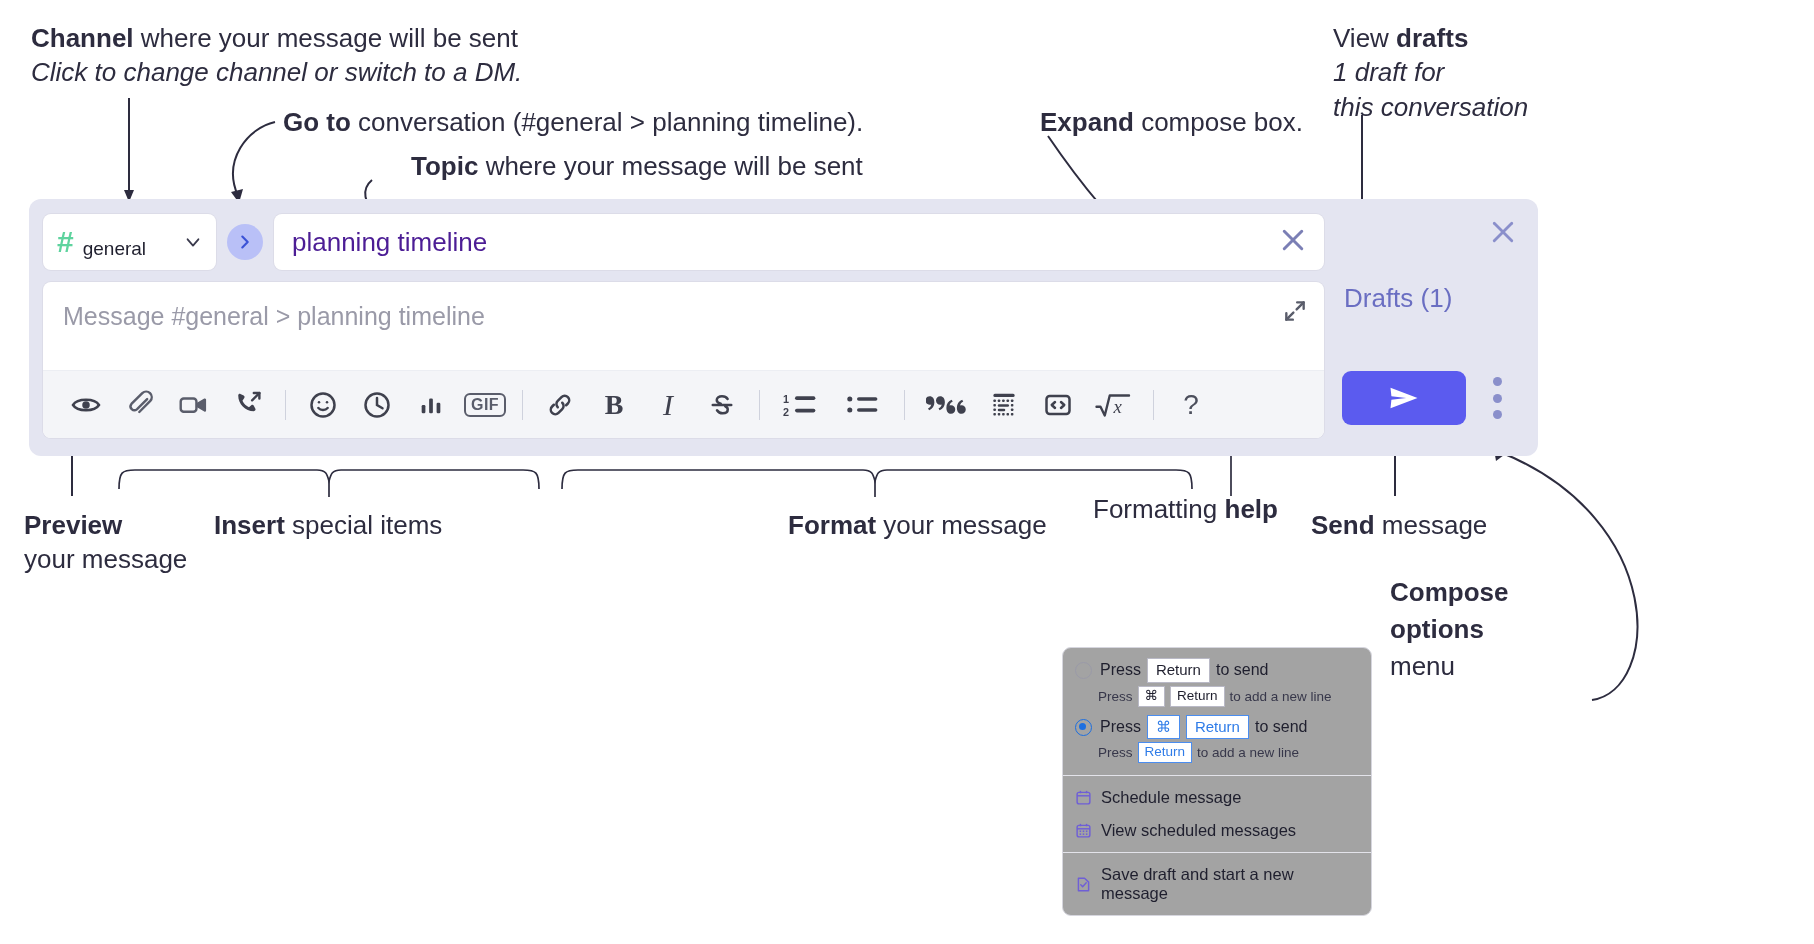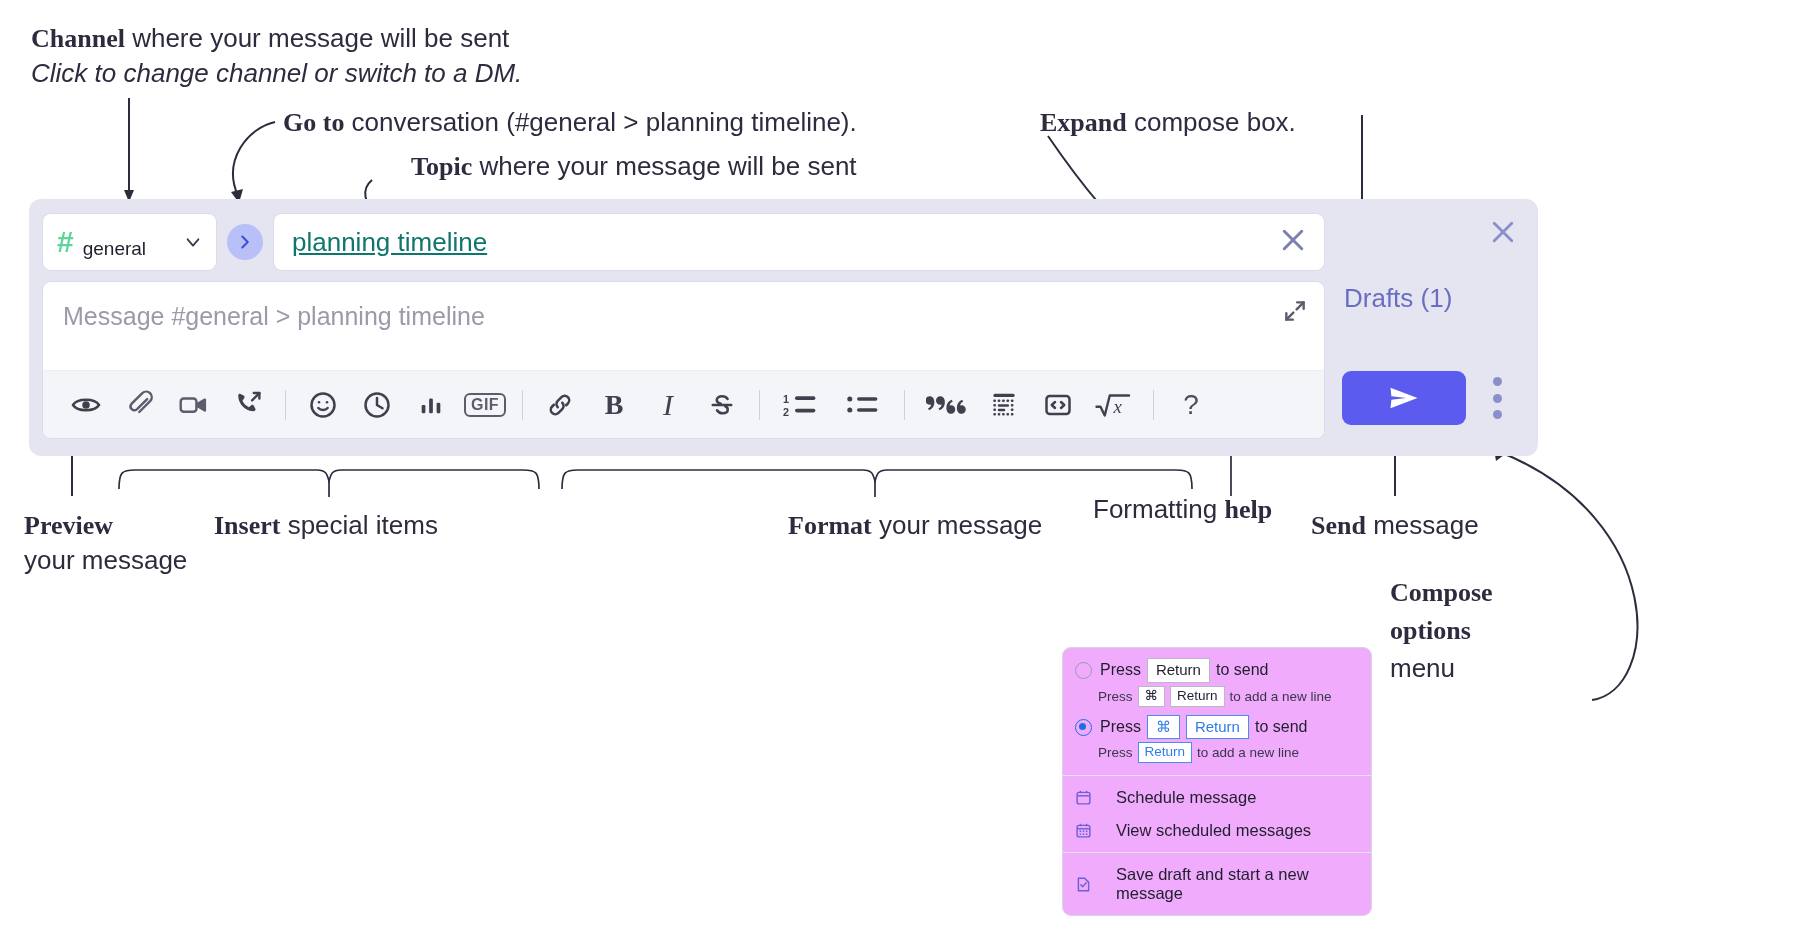--- a/index.html
+++ b/index.html
@@ -5,21 +5,21 @@
   html,body{margin:0;padding:0;}
   body{
     width:1814px;height:944px;background:#ffffff;
     font-family:"Liberation Sans", sans-serif;
     color:#2b2b3f;overflow:hidden;position:relative;
   }
   .page{position:absolute;inset:0;}
 
   
   .anno{position:absolute;color:#2d2c3f;line-height:1.32;}
-  .anno b{font-weight:700;font-family:Liberation Serif, serif;}
+  .anno b{font-weight:700;}
   .anno i{font-style:italic;}
   .a-channel{left:31px;top:21px;font-size:26px;}
   .a-goto{left:283px;top:105px;font-size:26px;}
   .a-topic{left:411px;top:149px;font-size:26px;}
   .a-expand{left:1040px;top:105px;font-size:26px;}
   .a-drafts{left:1333px;top:21px;font-size:26px;}
   .a-preview{left:24px;top:508px;font-size:26px;}
   .a-insert{left:214px;top:508px;font-size:26px;}
   .a-format{left:788px;top:508px;font-size:26px;}
   .a-help{left:1093px;top:492px;font-size:26px;}
@@ -49,21 +49,21 @@
   .go-btn{
     width:36px;height:36px;border-radius:50%;background:#b9c0f7;
     display:flex;align-items:center;justify-content:center;flex:0 0 auto;
   }
 
   .topic-field{
     flex:1;height:56px;background:#fff;border-radius:8px;
     display:flex;align-items:center;padding:0 16px 0 18px;box-sizing:border-box;
     box-shadow:0 0 0 1px #dcdce8;
   }
-  .topic-text{font-size:26px;color:#0f766e;flex:1;text-decoration:underline;}
+  .topic-text{font-size:26px;color:#4c1d95;flex:1;}
 
   .msgbox{
     margin-top:11px;background:#fff;border-radius:8px;
     box-shadow:0 0 0 1px #dcdce8;position:relative;overflow:hidden;
   }
   .msg-area{height:88px;display:flex;align-items:flex-start;padding:20px 8px 0 20px;box-sizing:border-box;}
   .msg-placeholder{font-size:25px;color:#9a9aa8;}
   .expand-btn{position:absolute;right:16px;top:16px;width:26px;height:26px;}
 
   .toolbar{
@@ -88,38 +88,38 @@
     position:absolute;left:18px;top:172px;width:124px;height:54px;border-radius:9px;
     background:#5b5bef;display:flex;align-items:center;justify-content:center;
   }
   .kebab{position:absolute;left:168px;top:178px;width:10px;height:42px;
          display:flex;flex-direction:column;justify-content:space-between;align-items:center;}
   .kebab span{width:9px;height:9px;border-radius:50%;background:#8a8fcb;display:block;}
 
   
   .menu{
     position:absolute;left:1062px;top:647px;width:310px;
-    background:#f0abfc;border:1px solid #d6d6de;border-radius:9px;
+    background:#a3a3a3;border:1px solid #d6d6de;border-radius:9px;
     box-sizing:border-box;font-size:15px;color:#1f1f2e;
   }
   .menu-sec{padding:10px 12px 10px 12px;}
   .opt{display:flex;align-items:center;gap:8px;margin-bottom:3px;}
   .radio{width:15px;height:15px;border:1.6px solid #9a9aa8;border-radius:50%;flex:0 0 auto;}
   .radio.on{border-color:#1d6fe0;position:relative;}
   .radio.on::after{content:"";position:absolute;left:3px;top:3px;width:7px;height:7px;border-radius:50%;background:#1d6fe0;}
   .opt-text{font-size:16px;display:flex;align-items:center;gap:6px;flex-wrap:nowrap;}
   .sub{margin-left:23px;font-size:13.5px;color:#37374a;display:flex;align-items:center;gap:5px;margin-bottom:2px;}
   .key{
     border:1px solid #b9b9c6;border-radius:0;padding:1px 6px;
     font-size:13.5px;background:#fff;line-height:1.25;color:#1f1f2e;
   }
   .opt-text .key{font-size:15px;padding:2px 8px;}
   .key.blue{border-color:#4a8df0;color:#2f7ce8;}
   .divider{height:1px;background:#e3e3ea;}
-  .menu-item{display:flex;align-items:center;gap:24px;padding:7px 12px;font-size:16.5px;}
+  .menu-item{display:flex;align-items:center;gap:9px;padding:7px 12px;font-size:16.5px;}
   .mi-icon{width:17px;height:17px;flex:0 0 auto;}
 </style>
 </head>
 <body>
 
 <div class="page">
 
   <div class="anno a-channel">
     <div><b>Channel</b><span> where your message will be sent</span></div>
     <div><i>Click to change channel or switch to a DM.</i></div>
@@ -130,20 +130,25 @@
   </div>
 
   <div class="anno a-topic">
     <b>Topic</b><span> where your message will be sent</span>
   </div>
 
   <div class="anno a-expand">
     <b>Expand</b><span> compose box.</span>
   </div>
 
+  <div class="anno a-drafts">
+    <div><span>View </span><b>drafts</b></div>
+    <div><i>1 draft for</i></div>
+    <div><i>this conversation</i></div>
+  </div>
 
   <div class="anno a-preview">
     <div><b>Preview</b></div>
     <div><span>your message</span></div>
   </div>
 
   <div class="anno a-insert">
     <b>Insert</b><span> special items</span>
   </div>
 

